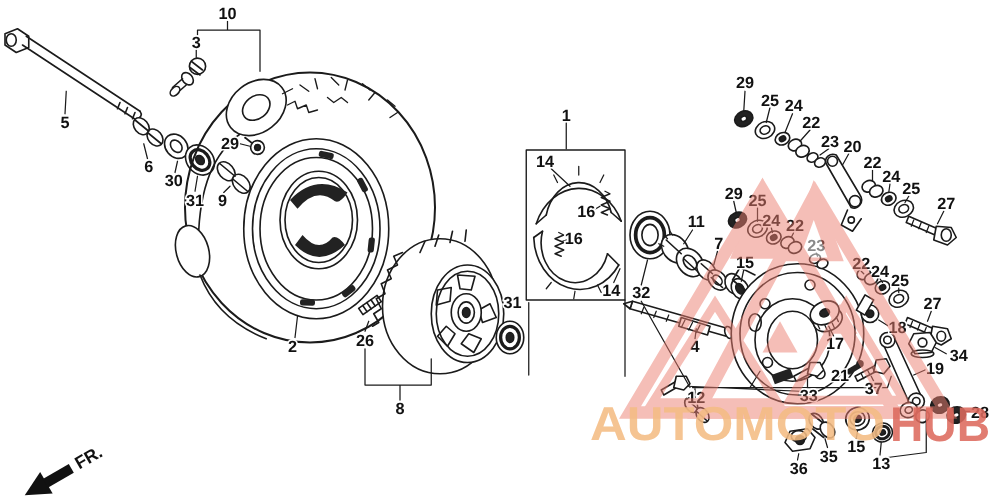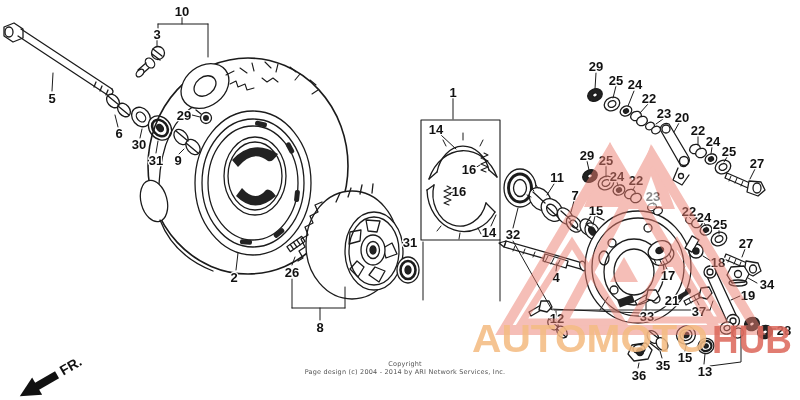--- a/index.html
+++ b/index.html
@@ -378,17 +378,13 @@
     <text class="wmtext" x="712" y="353" font-size="39" textLength="80" lengthAdjust="spacingAndGlyphs" fill="#dd6a5e">HUB</text>
   </g>
 
   <g transform="translate(22,388) rotate(-30)">
     <polygon points="-6,6 14,-4 14,16" fill="#111"></polygon>
     <rect x="13" y="2" width="24" height="8" fill="#111"></rect>
     <text x="42" y="10" font-family="Liberation Sans, sans-serif" font-size="14" font-weight="bold" fill="#111">FR.</text>
   </g>
 </svg>
 
-<div class="copyright">
-  <div>Copyright</div>
-  <div>Page design (c) 2004 - 2014 by ARI Network Services, Inc.</div>
 </div>
-</div>
 
 </body></html>

